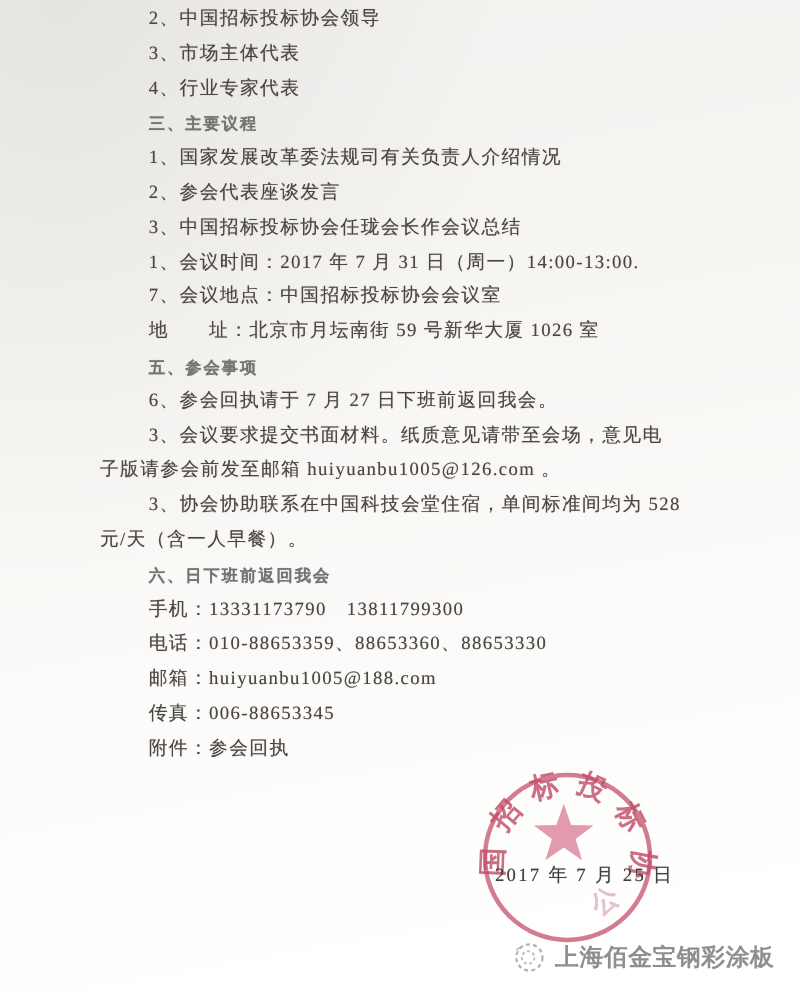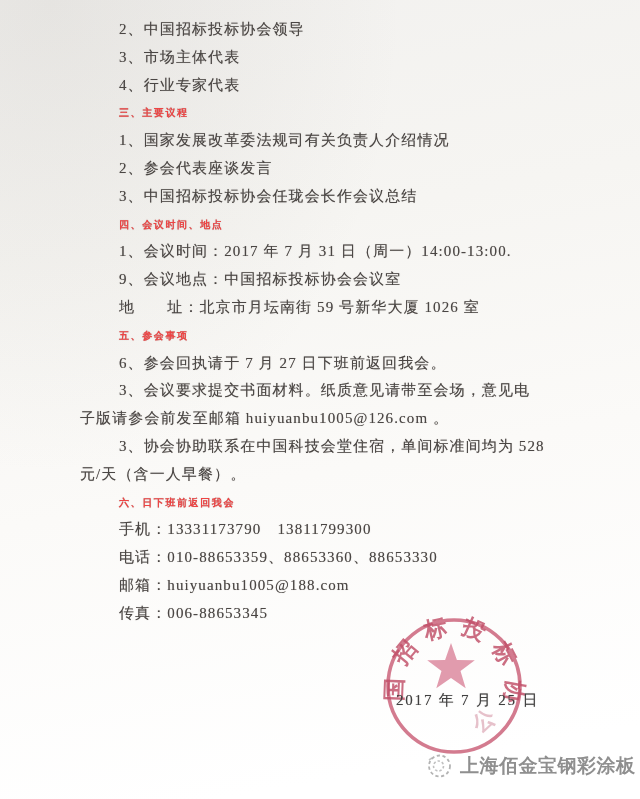--- a/index.html
+++ b/index.html
@@ -13,38 +13,38 @@
     position: relative;
     background:
       radial-gradient(ellipse at 8% 0%, rgba(165,160,152,0.16), transparent 42%),
       linear-gradient(170deg, #f2f1ef 0%, #f6f5f2 30%, #fbfaf8 58%, #ffffff 92%);
     font-family: "Liberation Serif", "DejaVu Serif", serif;
   }
   .doc {
     position: absolute;
     left: 0; top: 0;
     width: 640px;
-    padding-top: 16px;
+    padding-top: 2px;
     color: #4a4644;
     font-size: 15px;
     letter-spacing: 1.1px;
     text-shadow: 0 0 0.7px rgba(85,78,72,0.5);
   }
   .ln {
     height: 27.8px;
     line-height: 27.8px;
     padding-left: 80px;
     white-space: nowrap;
   }
   .ind { padding-left: 119px; }
   .head {
     font-weight: bold;
-    font-size: 10px;
+    font-size: 13px;
     letter-spacing: 1.6px;
-    color: #ef4444;
+    color: #737373;
   }
   .seal {
     position: absolute;
     left: 381px;
     top: 613px;
     width: 146px;
     height: 146px;
     z-index: 2;
   }
   .seal-date {
@@ -53,21 +53,21 @@
     top: 691px;
     z-index: 3;
     font-size: 15px;
     letter-spacing: 1.8px;
     color: #404040;
     text-shadow: 0 0 0.7px rgba(70,64,60,0.55);
     white-space: nowrap;
   }
   .watermark {
     position: absolute;
-    left: 426px;
+    left: 410px;
     top: 753px;
     display: flex;
     align-items: center;
     gap: 7px;
     z-index: 4;
   }
   .wm-text {
     font-size: 19px;
     font-weight: bold;
     color: #8f8f8f;
@@ -80,35 +80,35 @@
 <body>
 
 <div class="doc">
   <div class="ln ind">2、中国招标投标协会领导</div>
   <div class="ln ind">3、市场主体代表</div>
   <div class="ln ind">4、行业专家代表</div>
   <div class="ln ind head">三、主要议程</div>
   <div class="ln ind">1、国家发展改革委法规司有关负责人介绍情况</div>
   <div class="ln ind">2、参会代表座谈发言</div>
   <div class="ln ind">3、中国招标投标协会任珑会长作会议总结</div>
-  <div class="ln ind head">四、会议时间、地点</div>
   <div class="ln ind">1、会议时间：2017 年 7 月 31 日（周一）14:00-13:00.</div>
-  <div class="ln ind">9、会议地点：中国招标投标协会会议室</div>
+  <div class="ln ind">7、会议地点：中国招标投标协会会议室</div>
   <div class="ln ind">地　　址：北京市月坛南街 59 号新华大厦 1026 室</div>
   <div class="ln ind head">五、参会事项</div>
   <div class="ln ind">6、参会回执请于 7 月 27 日下班前返回我会。</div>
   <div class="ln ind">3、会议要求提交书面材料。纸质意见请带至会场，意见电</div>
   <div class="ln">子版请参会前发至邮箱 huiyuanbu1005@126.com 。</div>
   <div class="ln ind">3、协会协助联系在中国科技会堂住宿，单间标准间均为 528</div>
   <div class="ln">元/天（含一人早餐）。</div>
   <div class="ln ind head">六、日下班前返回我会</div>
   <div class="ln ind">手机：13331173790　13811799300</div>
   <div class="ln ind">电话：010-88653359、88653360、88653330</div>
   <div class="ln ind">邮箱：huiyuanbu1005@188.com</div>
   <div class="ln ind">传真：006-88653345</div>
+  <div class="ln ind">附件：参会回执</div>
 </div>
 
 <svg class="seal" viewBox="0 0 146 146">
   <circle cx="73" cy="73" r="66" fill="none" stroke="#c85a73" stroke-width="3.6" opacity="0.8"></circle>
   <polygon points="70,30 75.9,46.9 93.8,47.3 79.5,58.1 84.7,75.2 70,65 55.3,75.2 60.5,58.1 46.2,47.3 64.1,46.9" fill="#dd8da2" opacity="0.88"></polygon>
   <path id="sealArc" d="M 24.1 90.8 A 52 52 0 1 1 121.9 90.8" fill="none"></path>
   <text font-size="23" font-weight="bold" fill="#c14f68" opacity="0.82" letter-spacing="11" font-family="Liberation Serif, DejaVu Serif, serif">
     <textPath href="#sealArc" startOffset="3">国招标投标协</textPath>
   </text>
   <text x="98" y="120" font-size="22" font-weight="bold" fill="#cf8598" opacity="0.5" transform="rotate(-35 98 120)" font-family="Liberation Serif, DejaVu Serif, serif">公</text>

